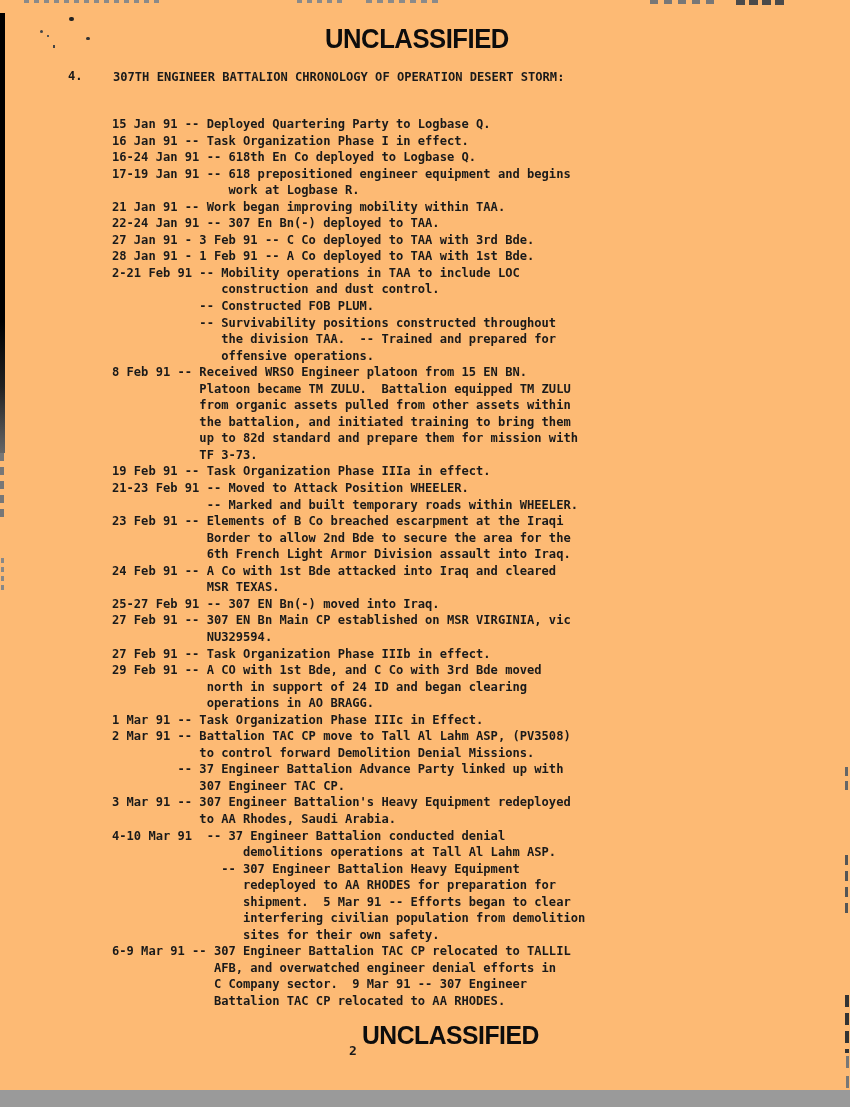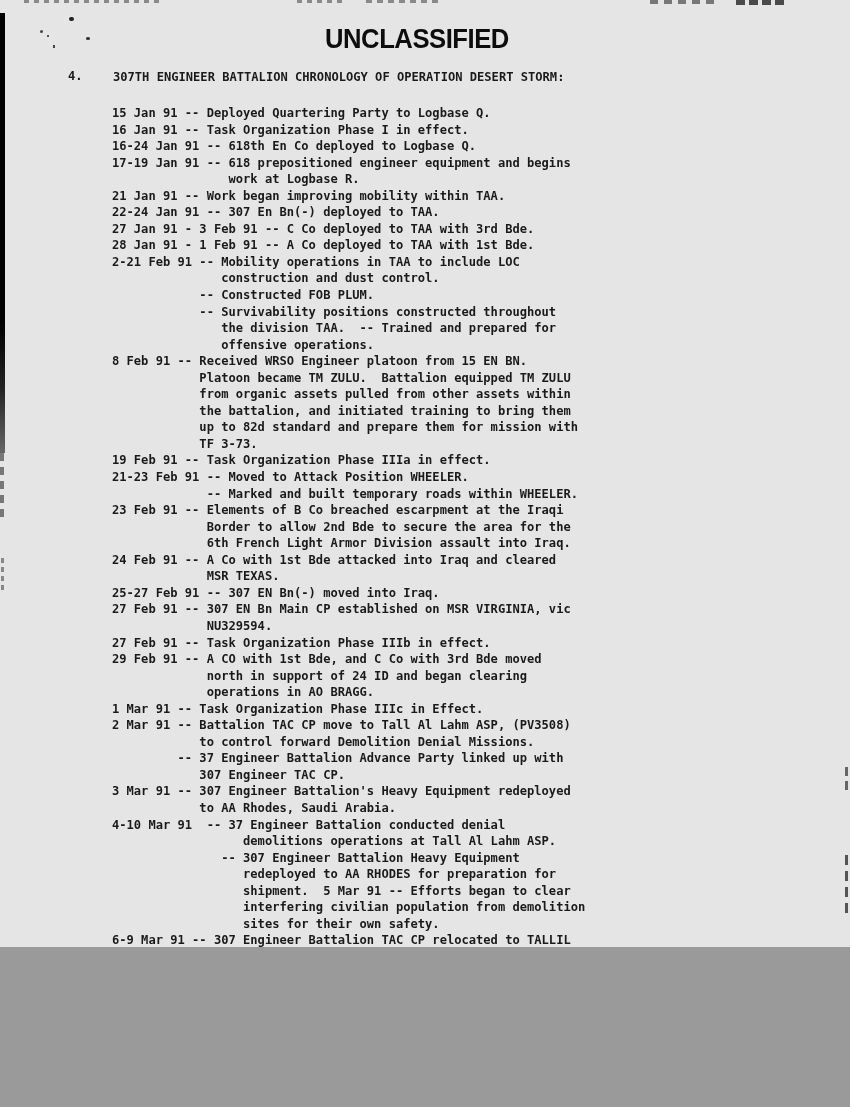--- a/index.html
+++ b/index.html
@@ -1,20 +1,20 @@
 <!DOCTYPE html>
 <html><head>
 <meta charset="utf-8">
 <style>
   html,body { margin:0; padding:0; }
   body { background:#9a9a9a; }
   .page {
     position:relative;
-    width:850px; height:947px;
-    background:#e5e5e5;
+    width:850px; height:1090px;
+    background:#fdba74;
     overflow:hidden;
     font-family:"DejaVu Sans Mono", monospace;
     color:#1a1a1a;
   }
   .classification {
     position:absolute;
     font-family:"Liberation Sans", sans-serif;
     font-weight:bold;
     color:#0d0d0d;
     letter-spacing:-0.5px;
@@ -26,21 +26,21 @@
   .classification.top    { left:325px; top:26px;  font-size:27px; }
   .classification.bottom { left:362px; top:1022px; font-size:26px; }
   .heading {
     position:absolute; left:0; top:68px;
     font-size:12.1px; font-weight:bold; line-height:16.55px;
     white-space:pre;
   }
   .heading .hnum  { position:absolute; left:68px;  top:0; }
   .heading .htext { position:absolute; left:113px; top:1px; white-space:pre; }
   pre.chronology {
-    position:absolute; left:112px; top:105px;
+    position:absolute; left:112px; top:116px;
     margin:0; padding:0;
     font-family:"DejaVu Sans Mono", monospace;
     font-size:12.1px; font-weight:bold;
     line-height:16.55px;
     white-space:pre;
     color:#1a1a1a;
   }
   .pagenum {
     position:absolute; left:349px; top:1043px;
     font-size:13px; font-weight:bold;

